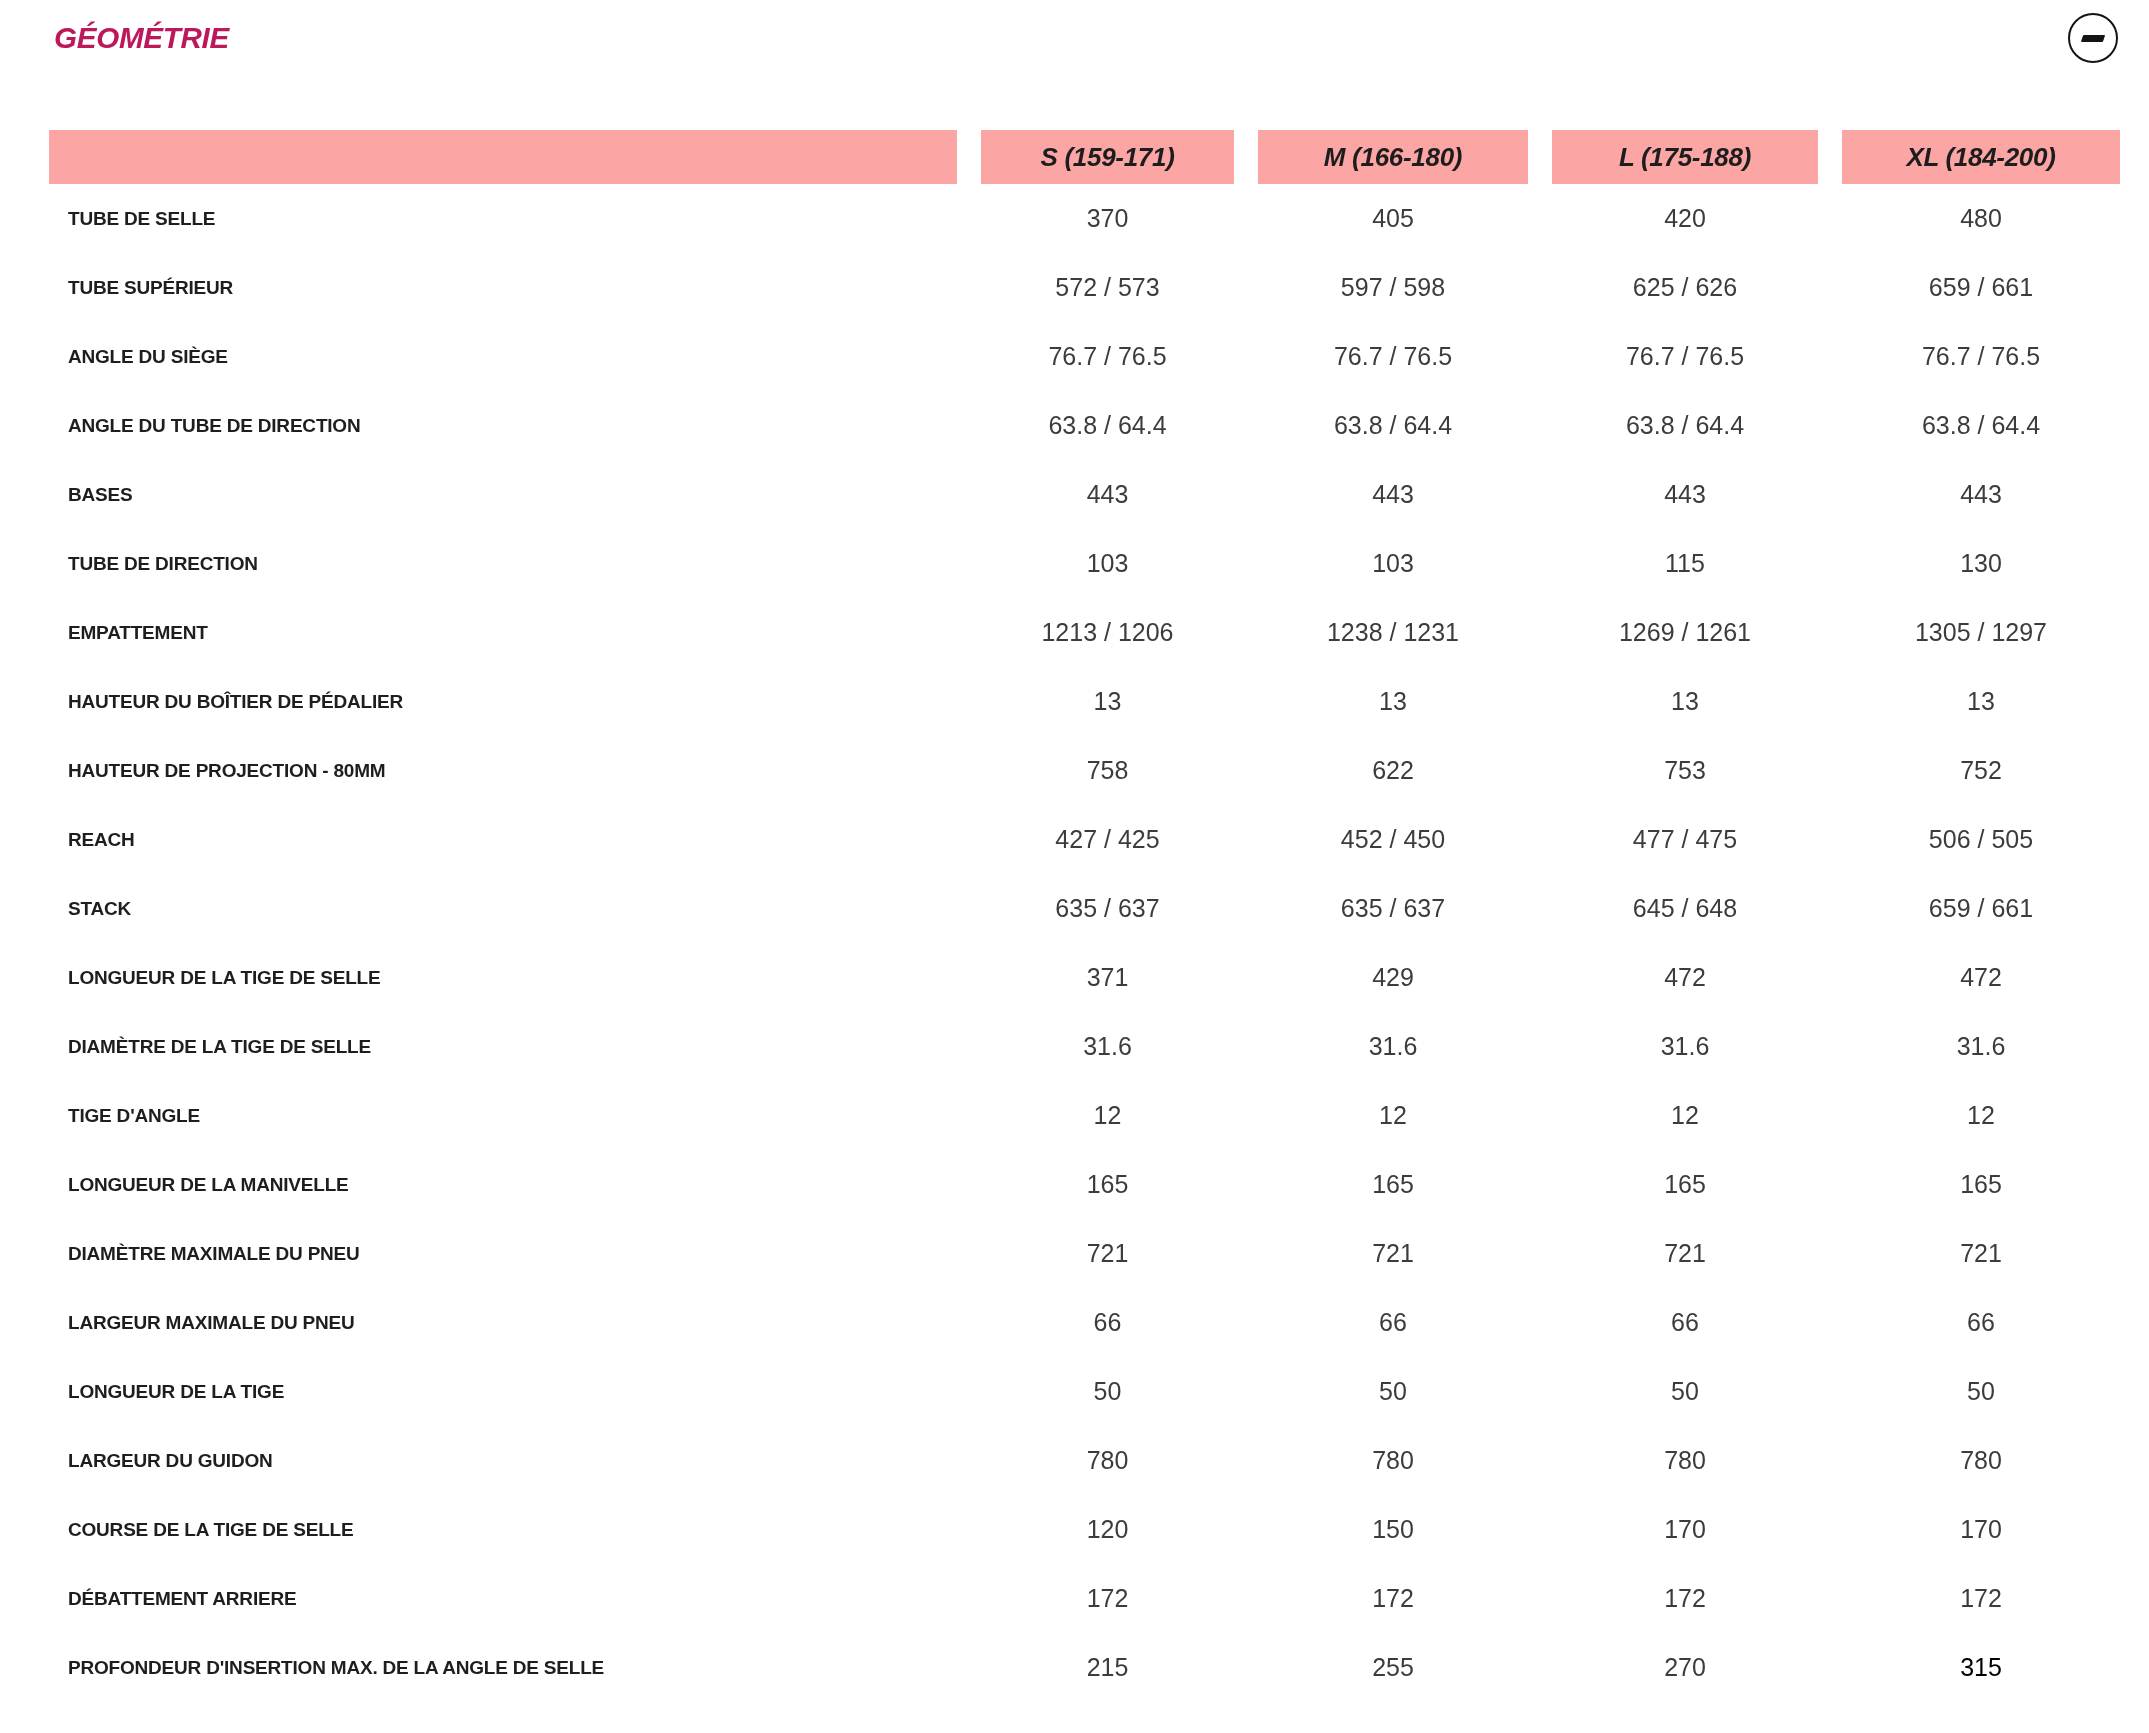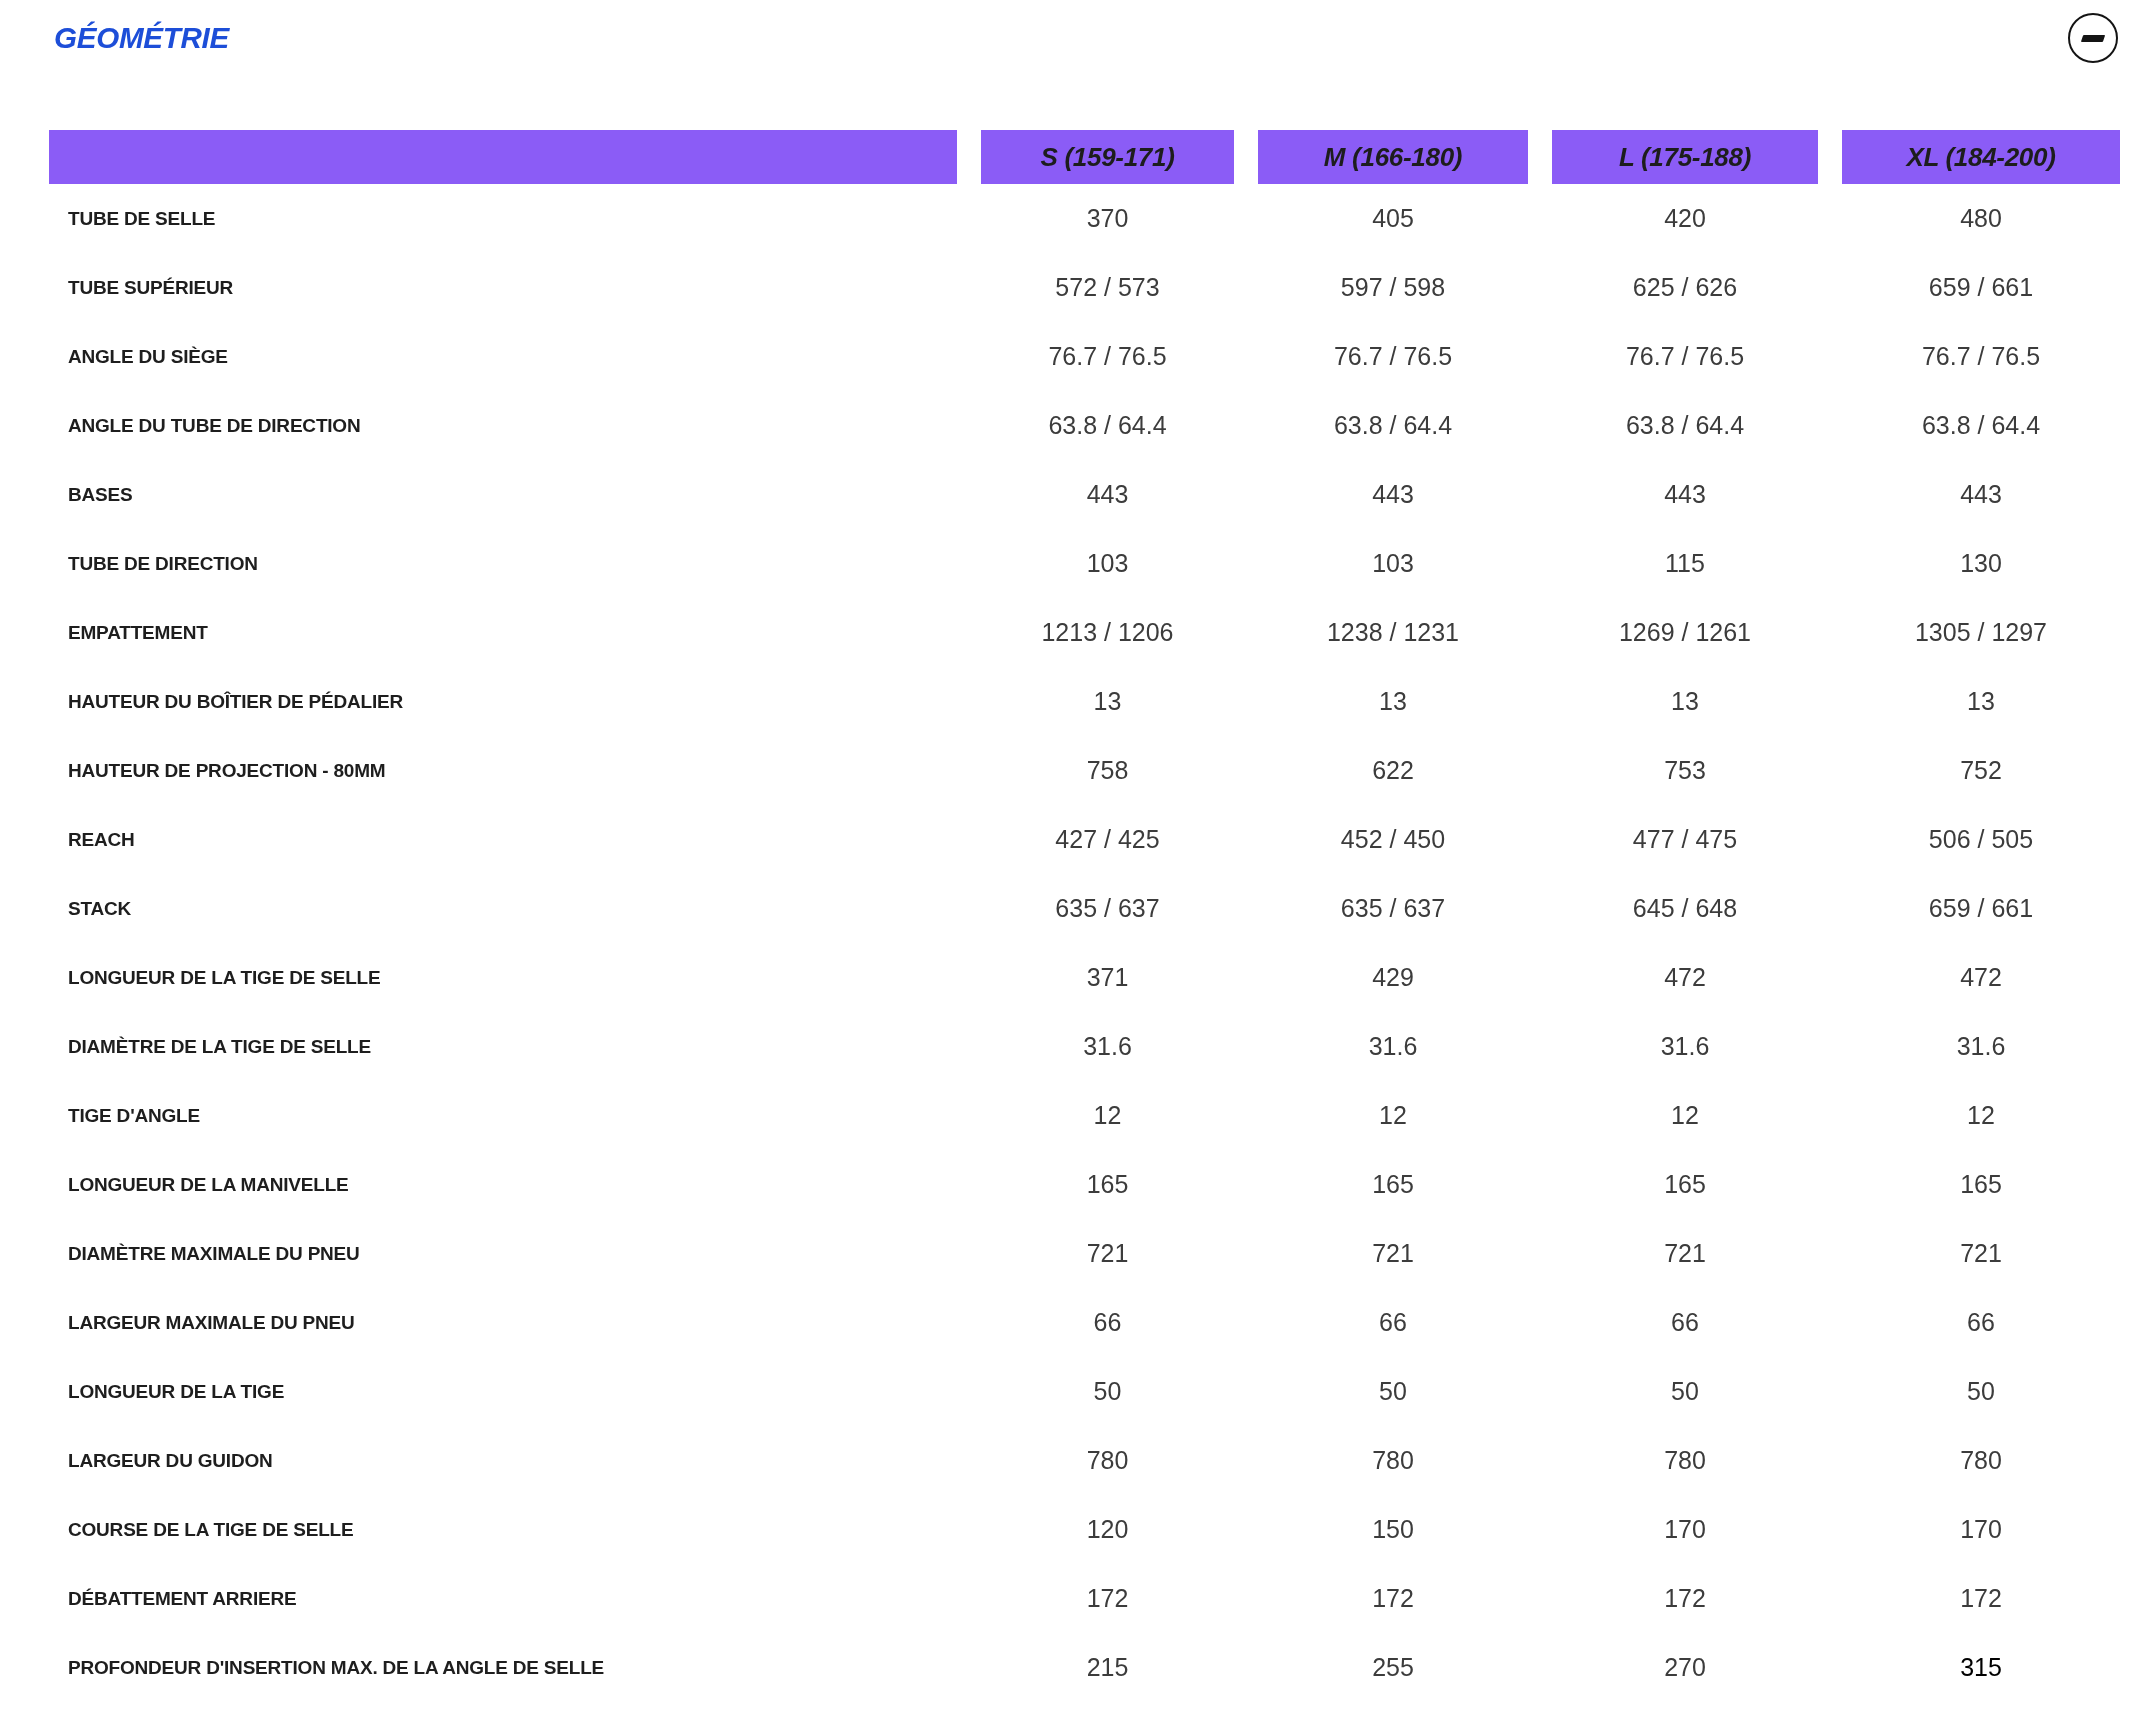--- a/index.html
+++ b/index.html
@@ -16,21 +16,21 @@
 
   
   .section-header { position: relative; height: 130px; }
   .section-title {
     margin: 0;
     padding: 21.5px 0 0 54px;
     font-size: 29.6px;
     line-height: 1.1;
     font-weight: bold;
     font-style: italic;
-    color: #1d4ed8;
+    color: #be185d;
     letter-spacing: -0.3px;
   }
   .collapse-btn {
     position: absolute;
     top: 13.4px;
     right: 31px;
     width: 50px;
     height: 50px;
     box-sizing: border-box;
     border: 2.7px solid #141414;
@@ -53,21 +53,21 @@
 
   
   .geo-table { margin: 0 29.6px 0 49px; }
   .thead, .row {
     display: grid;
     grid-template-columns: 908px 253px 270px 266px 278px;
     column-gap: 24px;
   }
   .thead { height: 54px; }
   .th {
-    background: #8b5cf6;
+    background: #fca5a5;
     display: flex;
     align-items: center;
     justify-content: center;
     font-weight: bold;
     font-style: italic;
     font-size: 26px;
     color: #1d1d1d;
     letter-spacing: -0.3px;
   }
   .row { height: 69px; align-items: center; }

